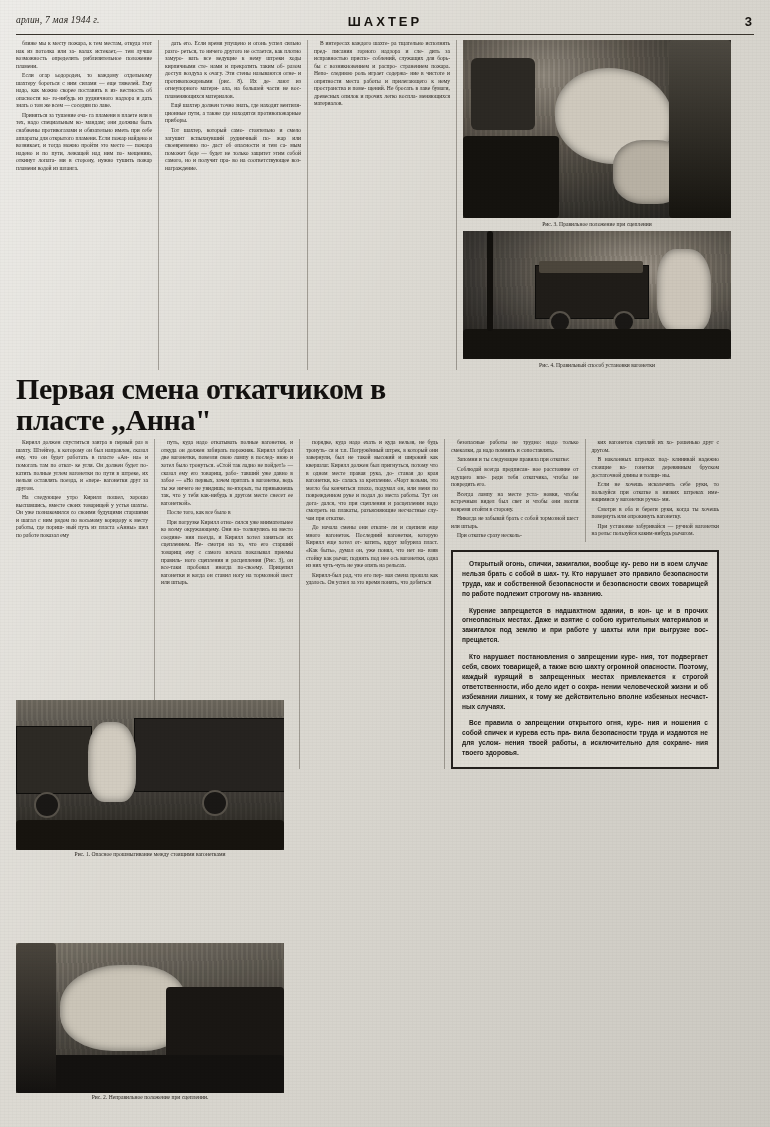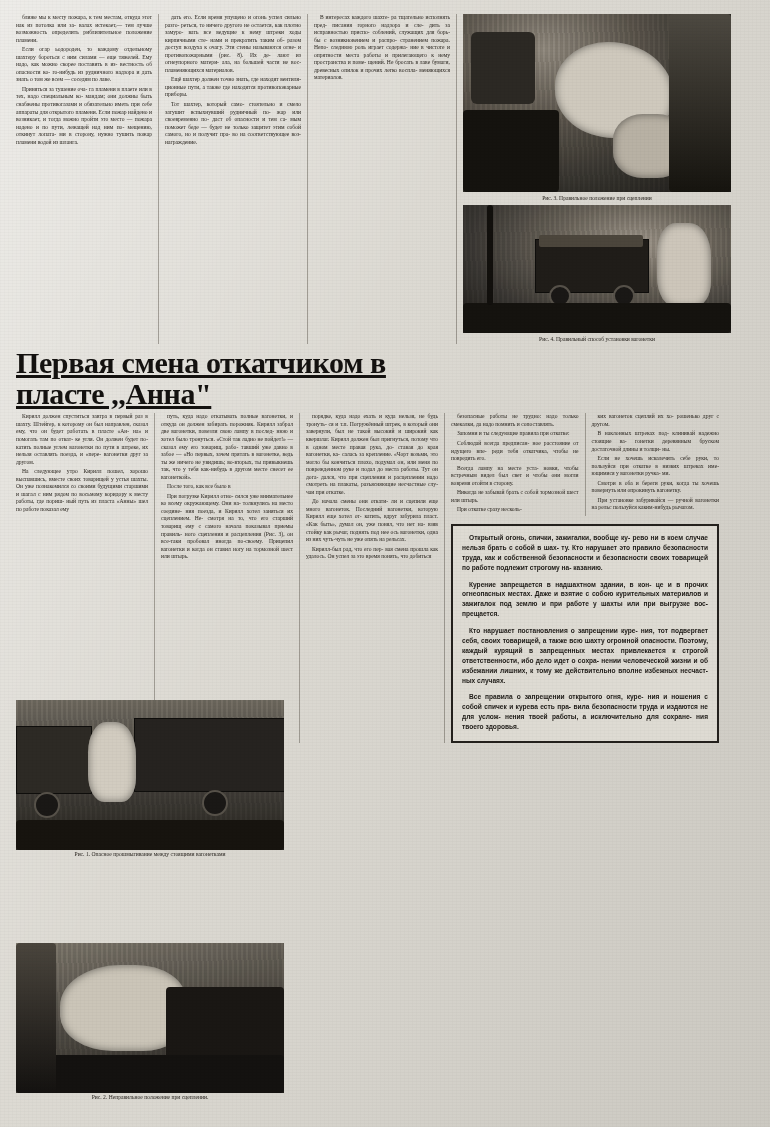--- a/index.html
+++ b/index.html
@@ -171,21 +171,20 @@
     width: 422px;
   }
   .headline {
     font-family: "Liberation Serif", serif;
     font-weight: bold;
     font-size: 30px;
     line-height: 1.04;
     letter-spacing: -0.4px;
     color: #141210;
     margin: 2px 0 4px 0;
-    text-decoration: underline;
   }
   
   .mid-section {
     display: flex;
     gap: 6px;
     margin-top: 2px;
   }
   .mid-left {
     width: 422px;
     display: flex;
@@ -221,20 +220,25 @@
     color: #1d1a16;
     text-indent: 7px;
   }
   .attention p:last-child { margin-bottom: 0; }
 </style>
 </head>
 <body>
 
 <div class="page">
 
+  <div class="masthead">
+    <div class="mast-left">арлин, 7 мая 1944 г.</div>
+    <div class="mast-center">ШАХТЕР</div>
+    <div class="mast-right">3</div>
+  </div>
 
   <div class="top-section">
 
     <div class="col w-col">
       <p>ближе мы к месту пожара, к тем местам, откуда этот нак из потолка или за- валах истекает,— тем лучше возможность определить риблизительное положение пламени.</p>
       <p>Если огар ьодороден, то каждому отдельному шахтеру бороться с ним силами — еще тяжелей. Ему надо, как можно скорее поставить в из- вестность об опасности ко- го-нибудь из рудничного надзора и дать знать о том же всем — соседям по лаве.</p>
       <p>Приняться за тушение оча- га пламени в плаете или в тех, надо специальным ко- мандам; они должны быть снабжены противогазами и обязательно иметь при себе аппараты для открытого пламени. Если пожар найдено и возникает, и тогда можно пройти это место — пожара надено и по пути, лежащей над ним по- мещению, откинут лопата- ми в сторону, нужно тушить пожар пламени водой из шланга.</p>
     </div>
     <div class="sep"></div>
 

